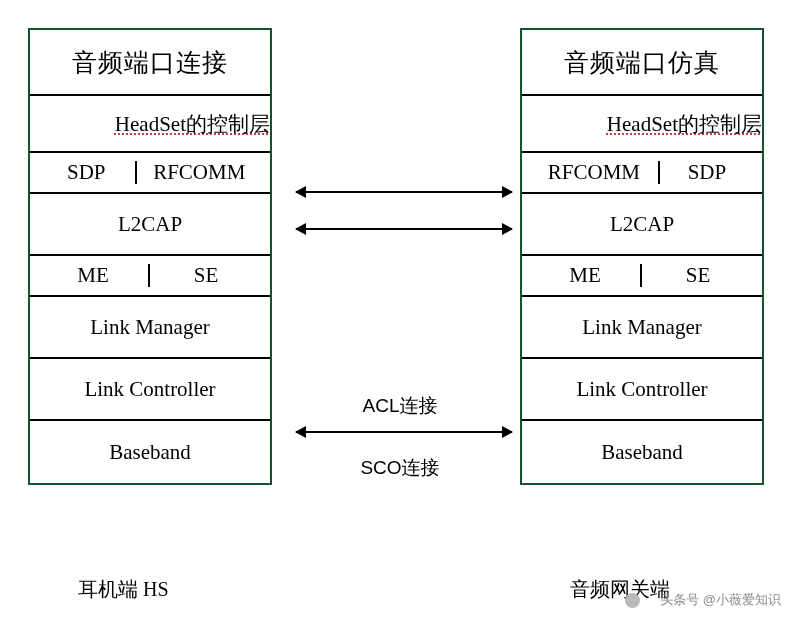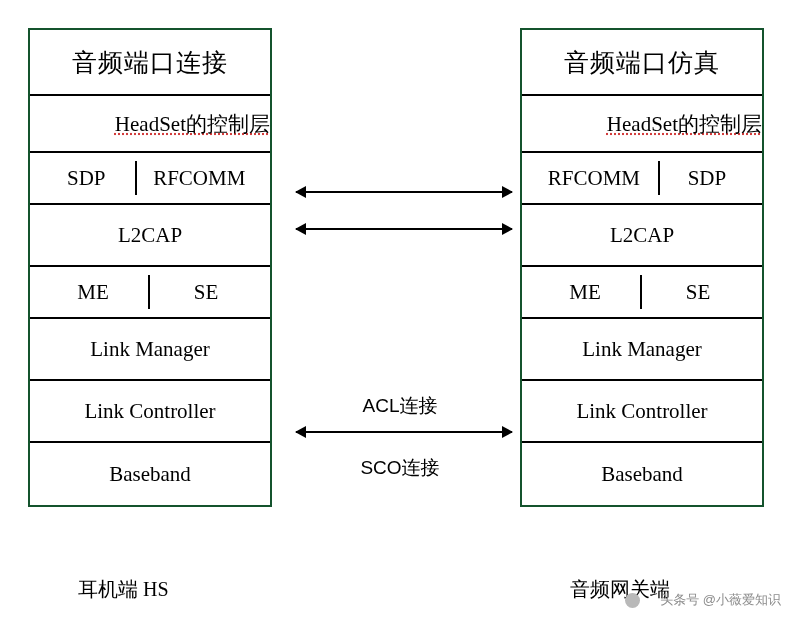--- a/index.html
+++ b/index.html
@@ -39,21 +39,21 @@
     height: 66px;
     font-size: 25px;
     letter-spacing: 1px;
   }
   .row.ctrl {
     height: 57px;
     font-size: 21px;
     justify-content: flex-end;
   }
   .row.split {
-    height: 52px;
+    height: 41px;
     padding: 8px;
   }
   .row.split .cell {
     height: 100%;
     display: flex;
     align-items: center;
     justify-content: center;
     font-size: 21px;
     box-sizing: border-box;
   }

